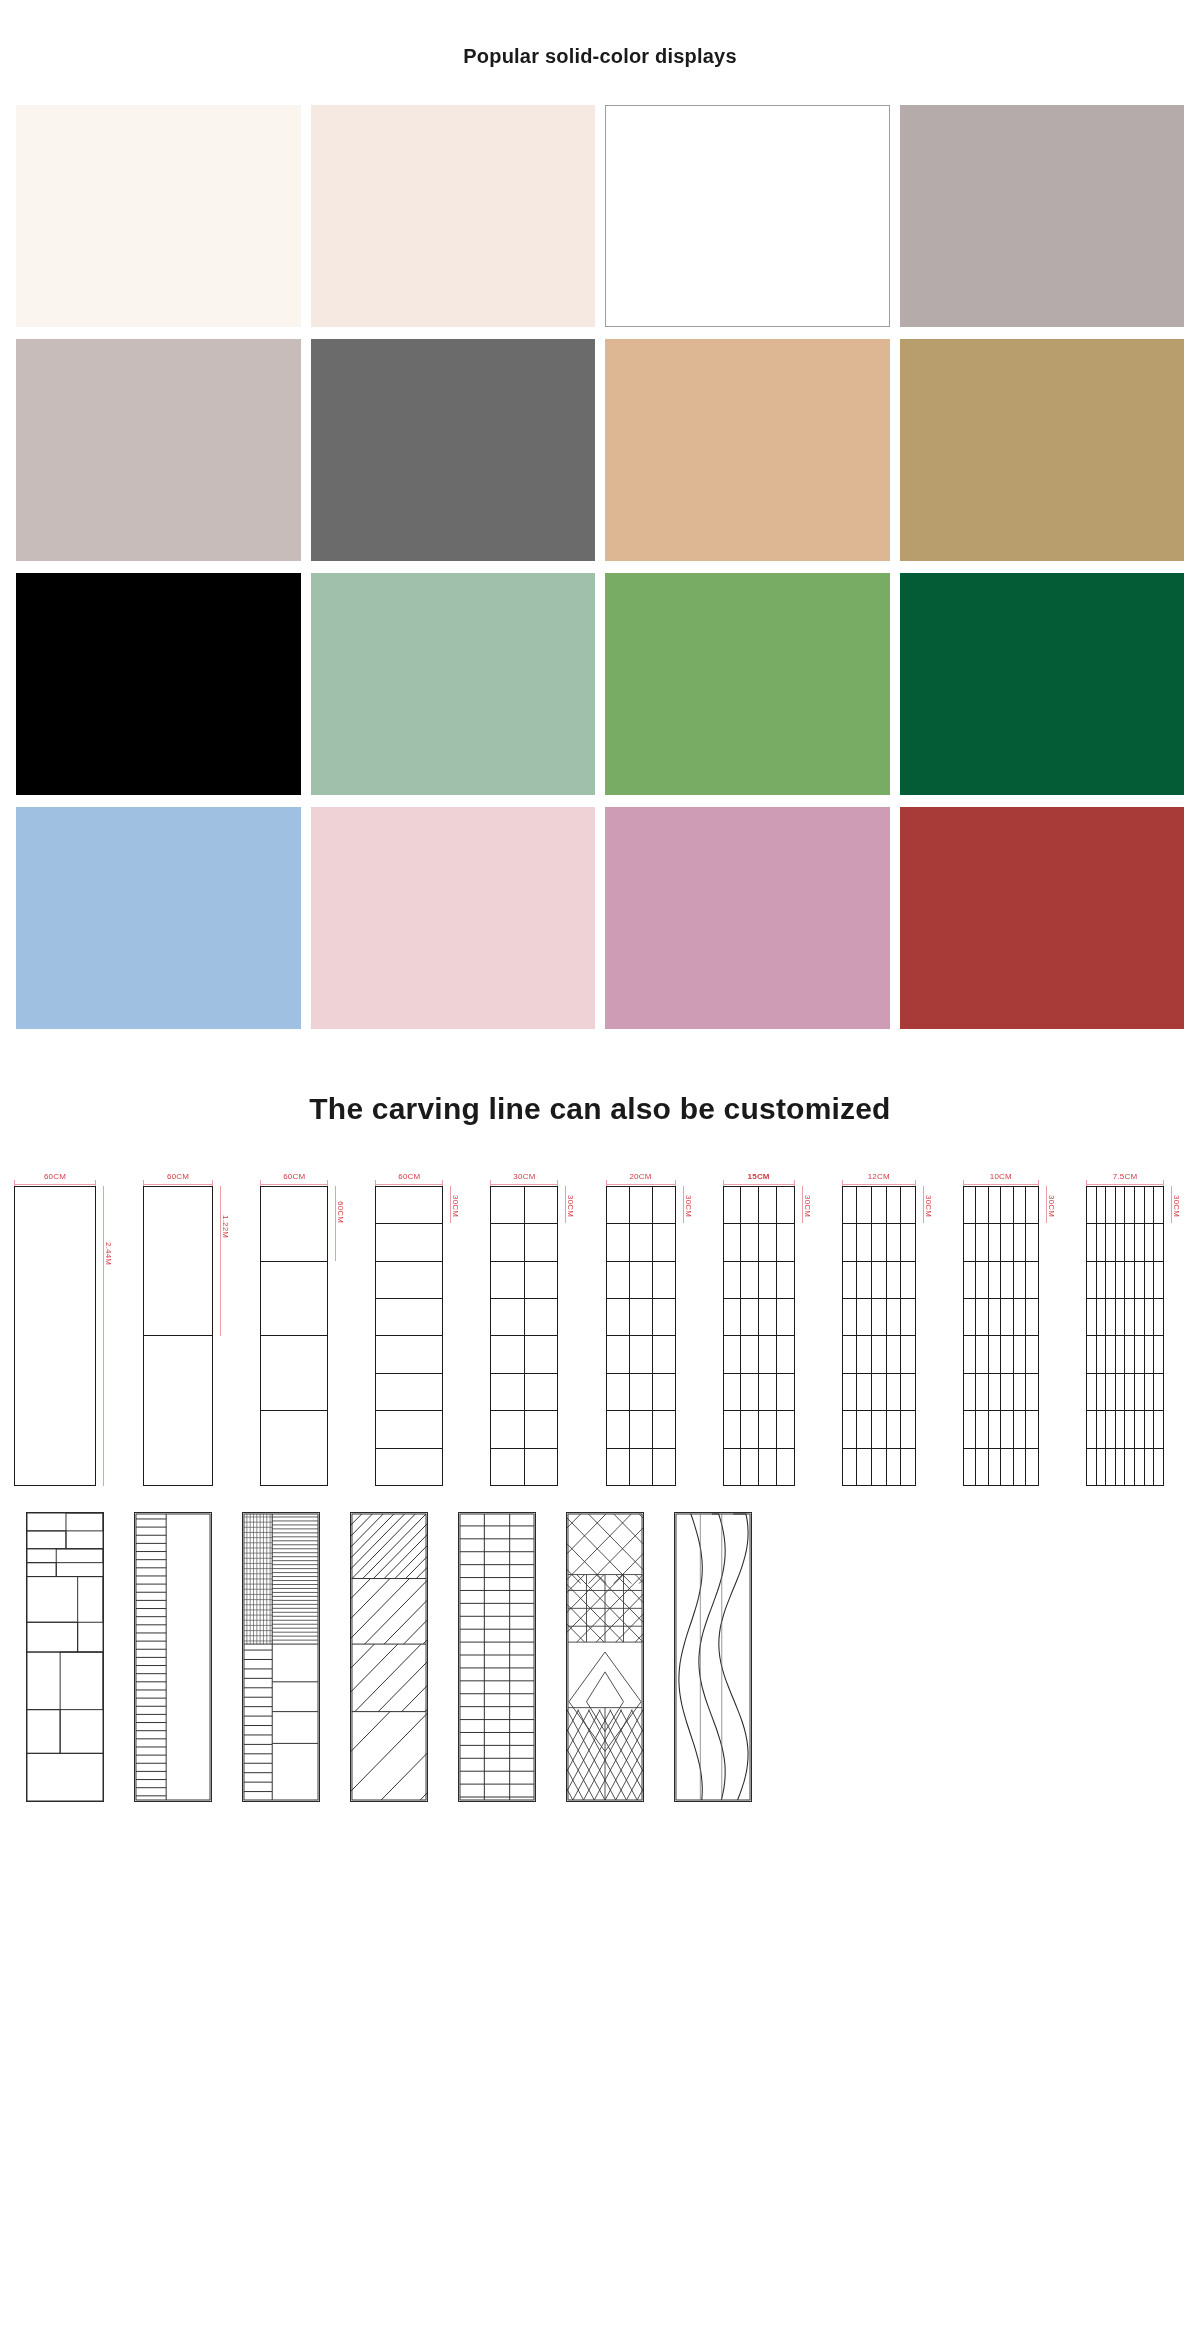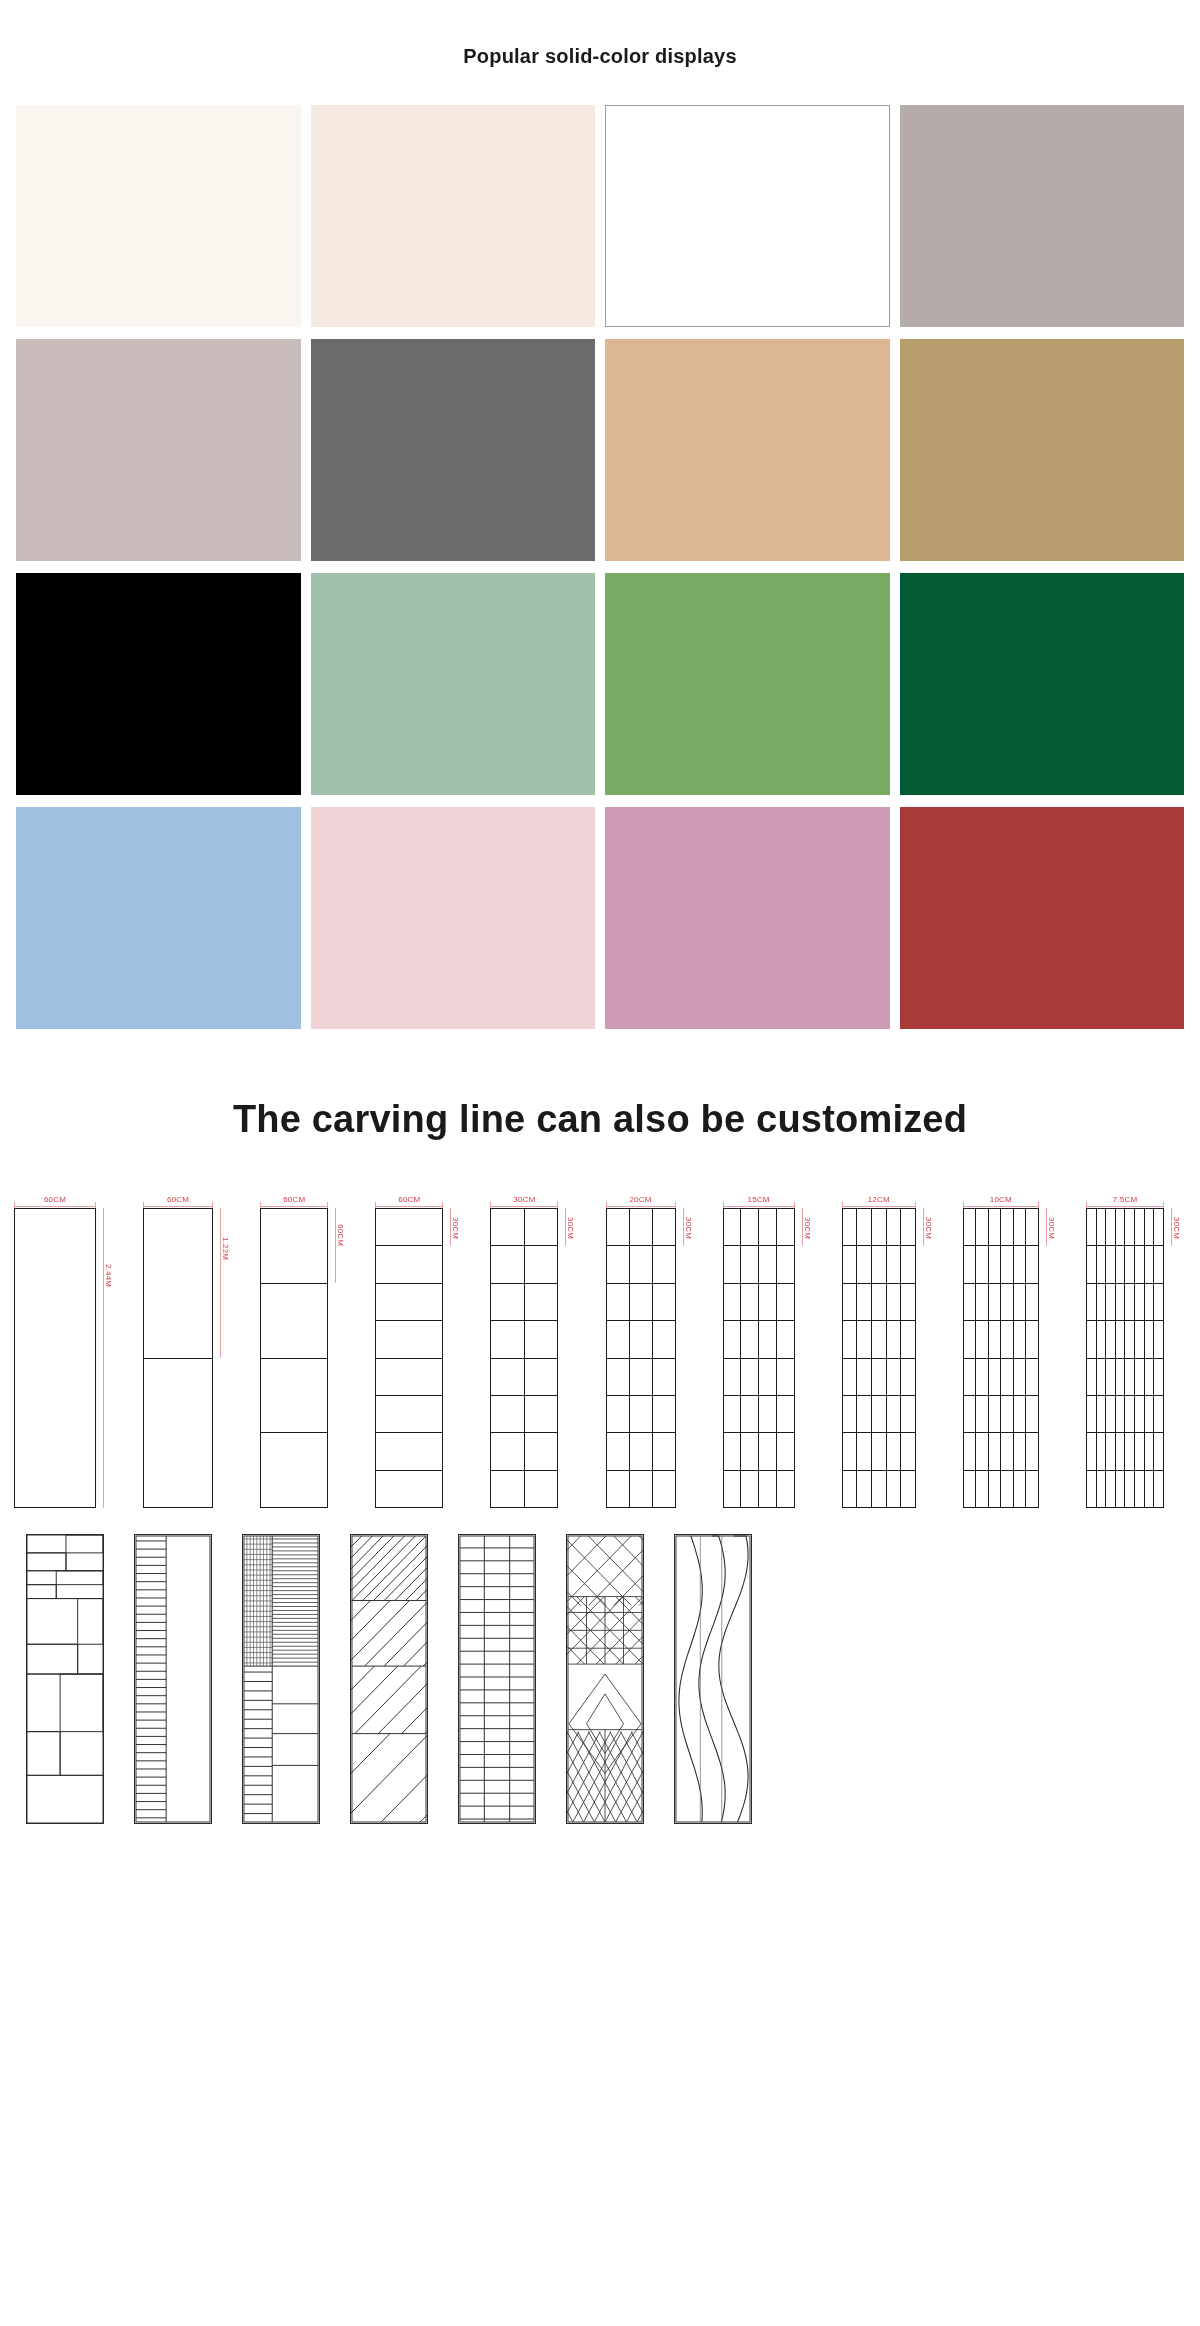--- a/index.html
+++ b/index.html
@@ -23,21 +23,21 @@
     color: #1a1a1a;
     letter-spacing: .2px;
   }
   .title-1 {
     font-size: 20px;
     padding-top: 28px;
     padding-bottom: 22px;
     line-height: 1.1;
   }
   .title-2 {
-    font-size: 38px;
+    font-size: 30px;
     padding-top: 24px;
     padding-bottom: 18px;
     line-height: 1.1;
   }
 
   
   .swatch-grid {
     display: grid;
     grid-template-columns: repeat(4, 1fr);
     gap: 12px 10px;
@@ -389,21 +389,21 @@
                 <div class="pcell"></div>
               </div>
             </div>
             <div class="dim-side">
               <div class="sline" style="height: 37.5px; top: 0px;"></div>
               <div class="slabel" style="top: 6.75px;">30CM</div>
             </div>
           </div>
         </div>
         <div class="carve-unit">
-          <div class="dim-top" style="width: 72px;">
+          <div class="dim-top" style="width: 72px; font-weight: bold;">
             <div class="dim-line"></div>
             <span class="dim-label">15CM</span>
           </div>
           <div class="panel-wrap">
             <div class="panel" style="width: 72px; height: 300px;">
               <div class="prow">
                 <div class="pcell"></div>
                 <div class="pcell"></div>
                 <div class="pcell"></div>
                 <div class="pcell"></div>

